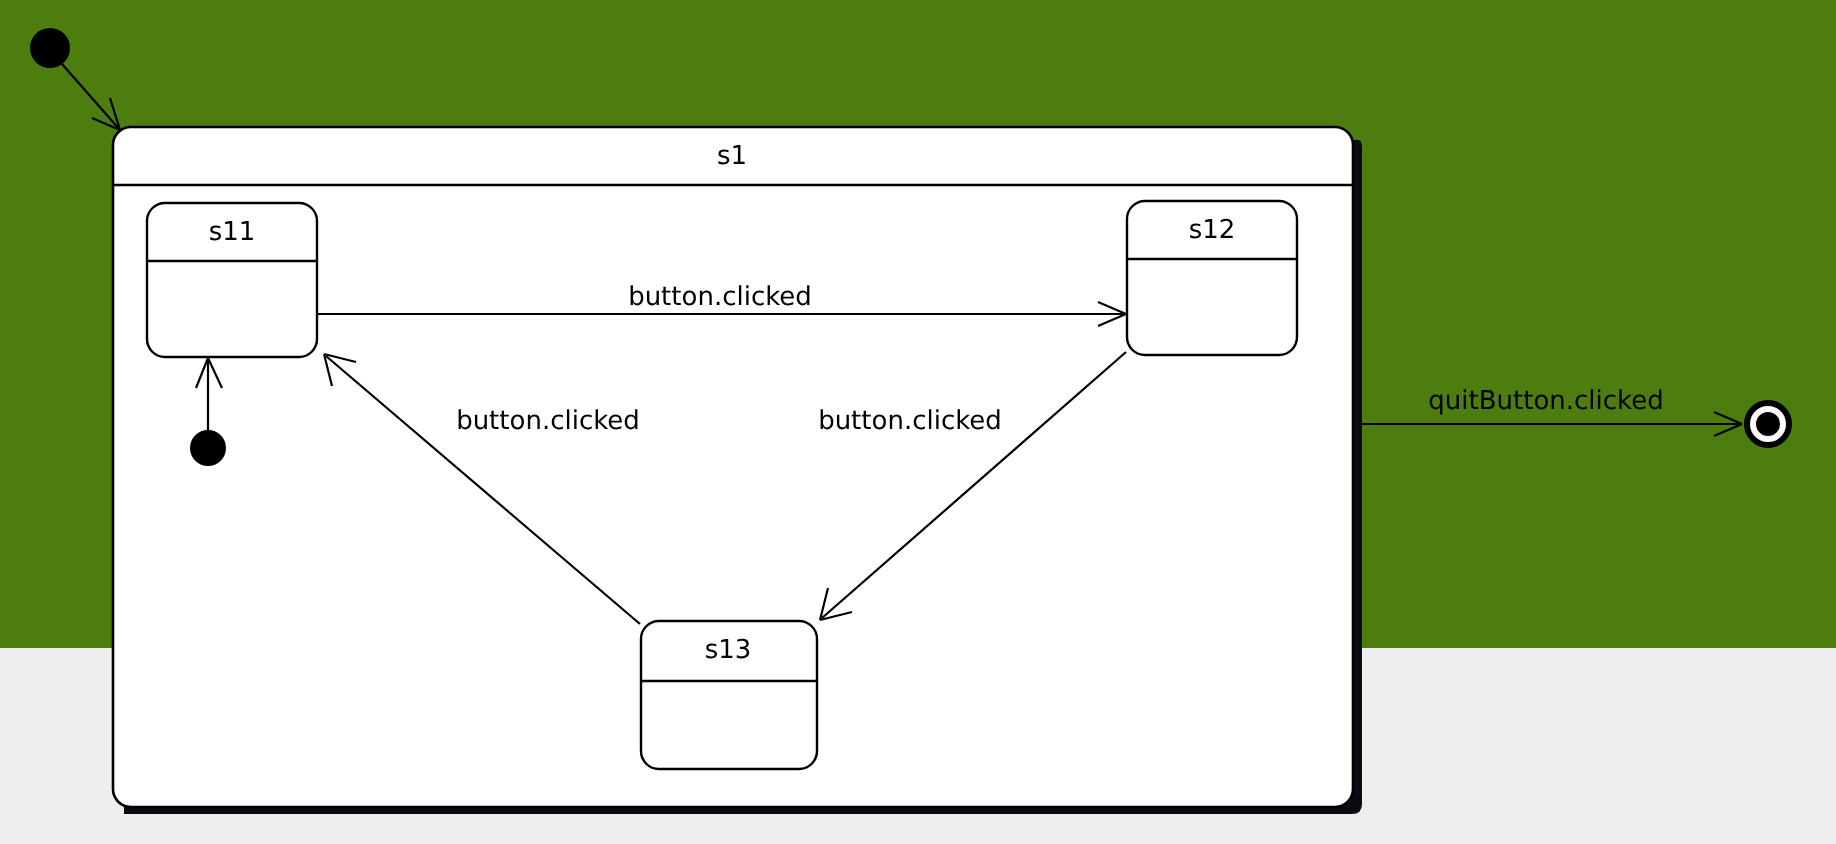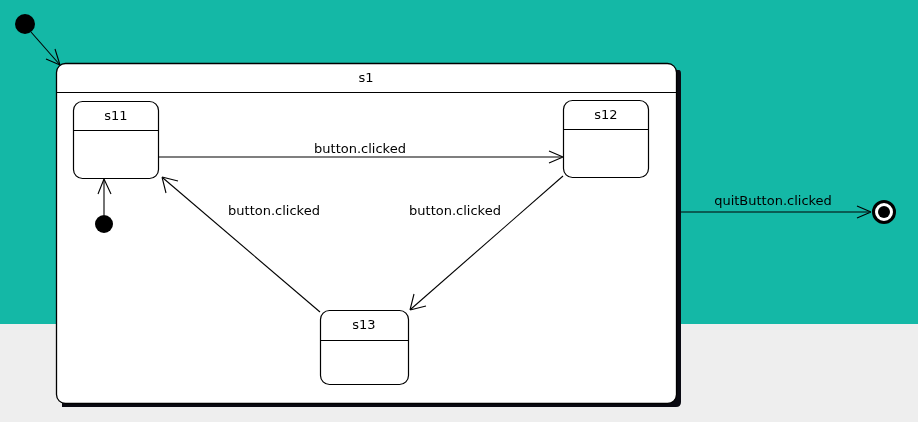--- a/index.html
+++ b/index.html
@@ -10,21 +10,21 @@
     width: 918px;
     height: 422px;
     background: #eeeeee;
     font-family: "DejaVu Sans", sans-serif;
     overflow: hidden;
   }
   #canvas {
     position: relative;
     width: 918px;
     height: 324px;
-    background: #14b8a6;
+    background: #4d7c0f;
   }
   #diagram-svg {
     position: absolute;
     top: 0;
     left: 0;
     width: 918px;
     height: 422px;
   }
   .state-label {
     font-family: "DejaVu Sans", sans-serif;

